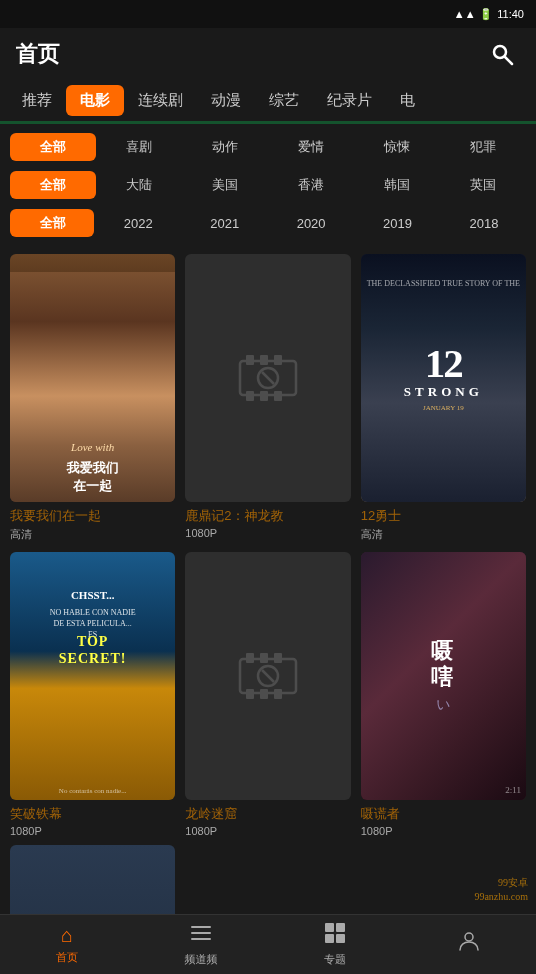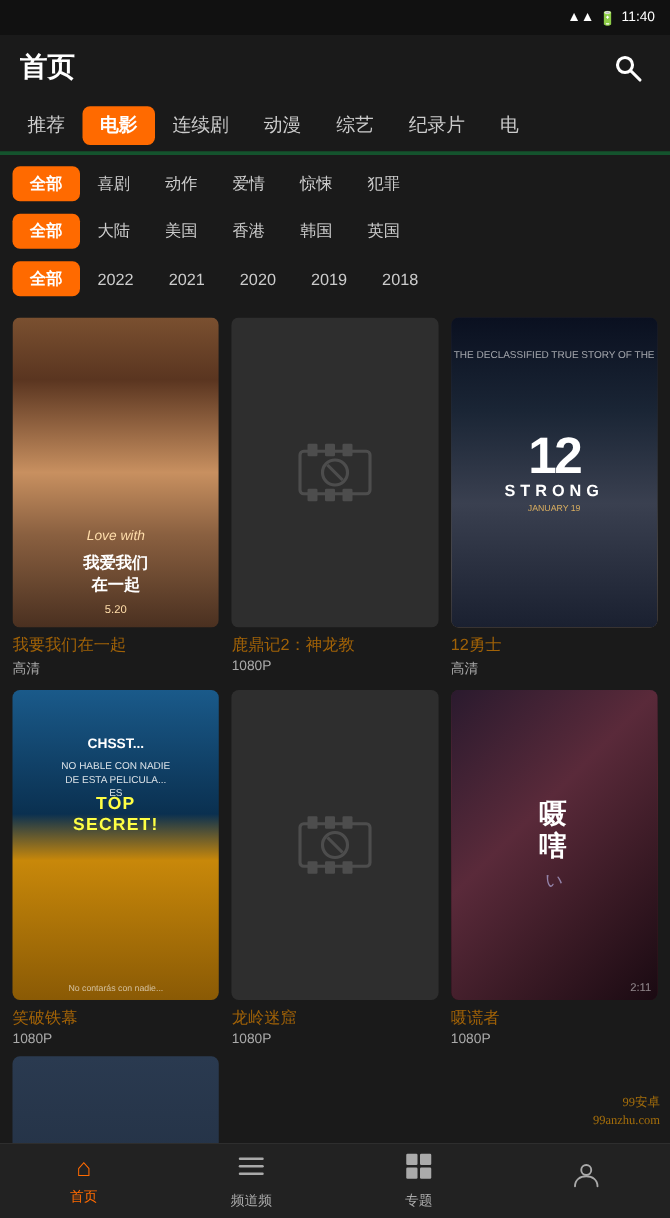--- a/index.html
+++ b/index.html
@@ -84,21 +84,21 @@
     .filter-row {
       display: flex;
       align-items: center;
       padding: 5px 10px;
       gap: 0;
       overflow-x: auto;
       scrollbar-width: none;
     }
     .filter-row::-webkit-scrollbar { display: none; }
     .filter-tag {
-      padding: 5px 14px;
+      padding: 5px 30px;
       font-size: 13px;
       color: #ccc;
       white-space: nowrap;
       cursor: pointer;
       min-width: 50px;
       text-align: center;
     }
     .filter-tag.active {
       background: #ff6a00;
       color: #fff;
@@ -116,20 +116,21 @@
     .movie-card {
       cursor: pointer;
     }
     .movie-poster {
       width: 100%;
       aspect-ratio: 2/3;
       border-radius: 6px;
       overflow: hidden;
       position: relative;
       background: #2e2e2e;
+      font-family: Liberation Serif, serif;
     }
     .movie-poster-placeholder {
       width: 100%;
       height: 100%;
       background: #2e2e2e;
       display: flex;
       align-items: center;
       justify-content: center;
     }
     .placeholder-icon {
@@ -297,21 +298,21 @@
     <div class="filter-tag">2020</div>
     <div class="filter-tag">2019</div>
     <div class="filter-tag">2018</div>
   </div>
 </div>
 
 <div class="movie-grid">
 
   <div class="movie-card">
     <div class="movie-poster movie1-visual">
-      <div style="width:100%;height:100%;background:linear-gradient(180deg,#7a5030 0%,#5a3520 20%,#c89060 50%,#8a6040 70%,#4a3020 100%);display:flex;align-items:flex-end;justify-content:center;padding-bottom:8px;">
+      <div style="width:100%;height:100%;background:linear-gradient(180deg,#7a5030 0%,#5a3520 20%,#c89060 50%,#8a6040 70%,#4a3020 100%);display:flex;align-items:flex-end;justify-content:center;padding-bottom:8px;margin-top:18px;">
         <div style="font-size:9px;color:rgba(255,200,150,0.9);text-align:center;line-height:1.4;">
           <div style="font-size:11px;color:#ffddaa;font-style:italic;margin-bottom:4px;">Love with</div>
           <div style="font-size:13px;color:#fff;font-weight:bold;">我爱我们</div>
           <div style="font-size:13px;color:#fff;font-weight:bold;">在一起</div>
           <div style="font-size:9px;color:#ffddaa;margin-top:4px;">5.20</div>
         </div>
       </div>
     </div>
     <div class="movie-title">我要我们在一起</div>
     <div class="movie-quality">高清</div>

